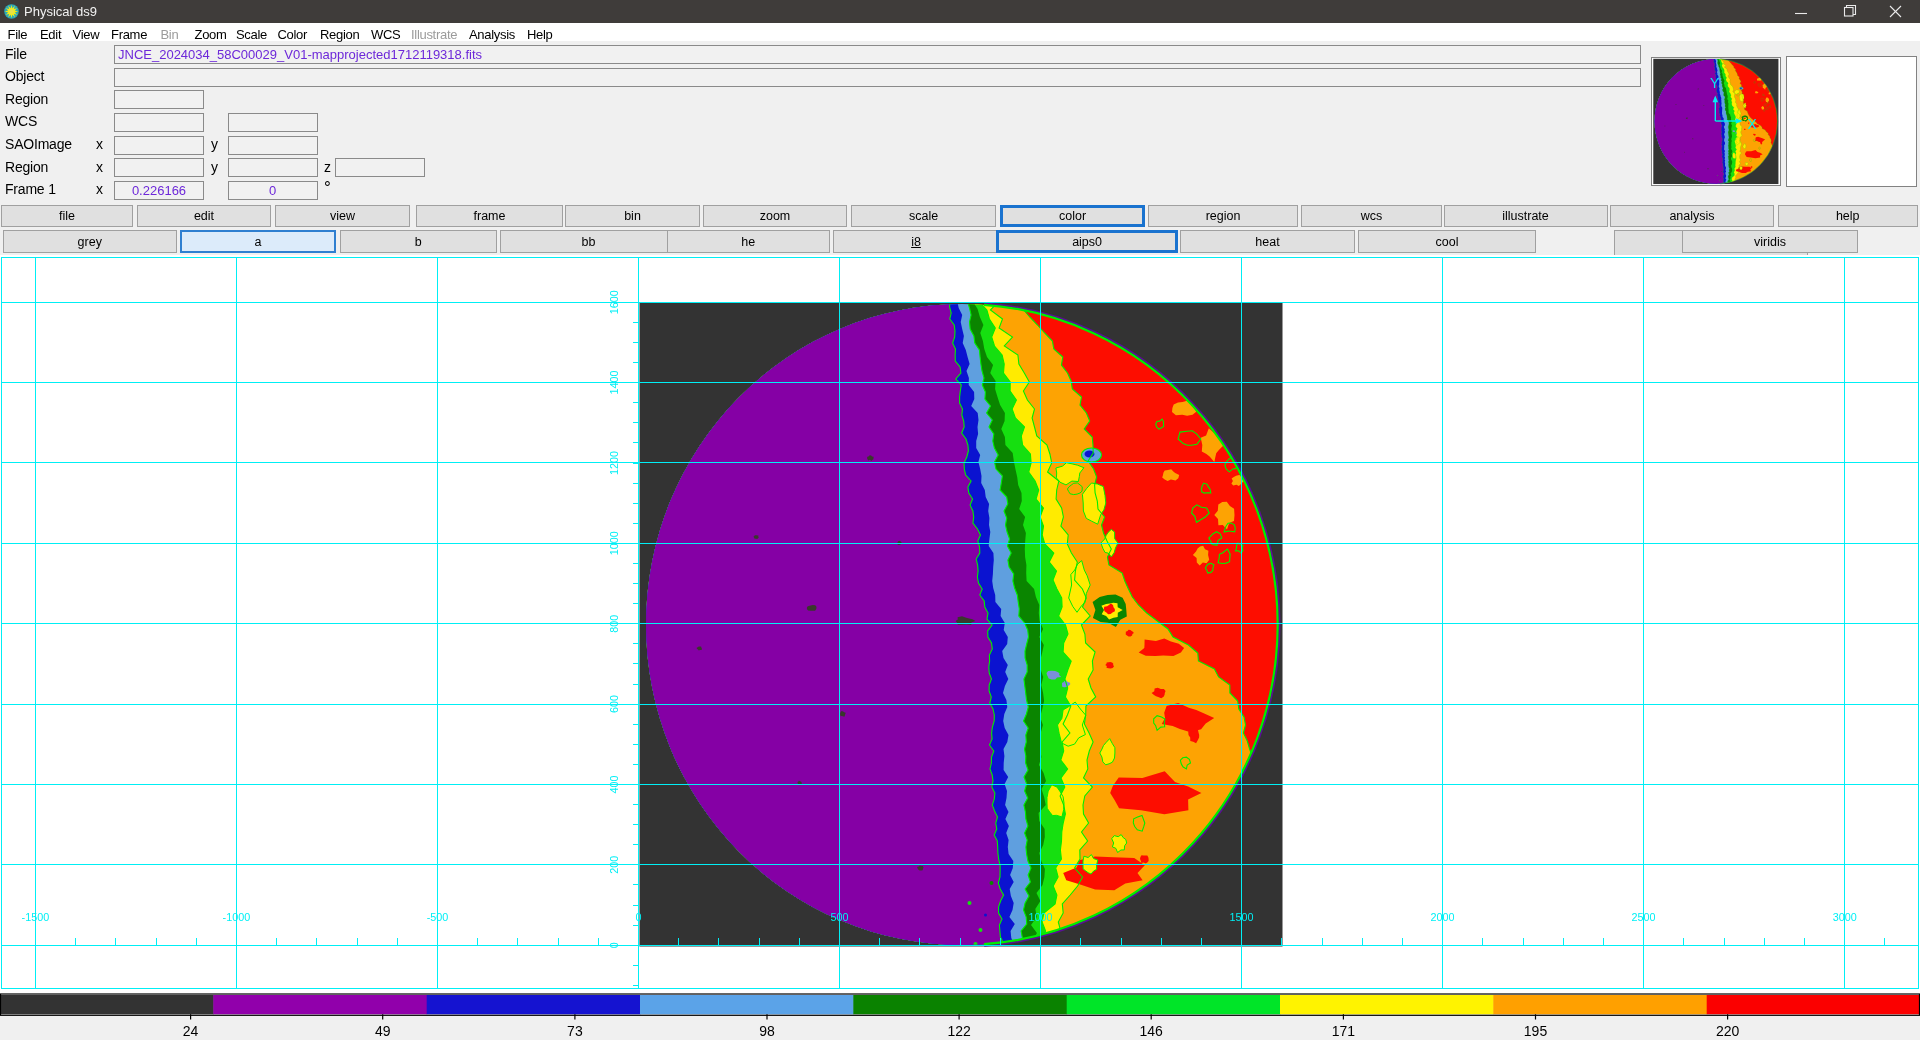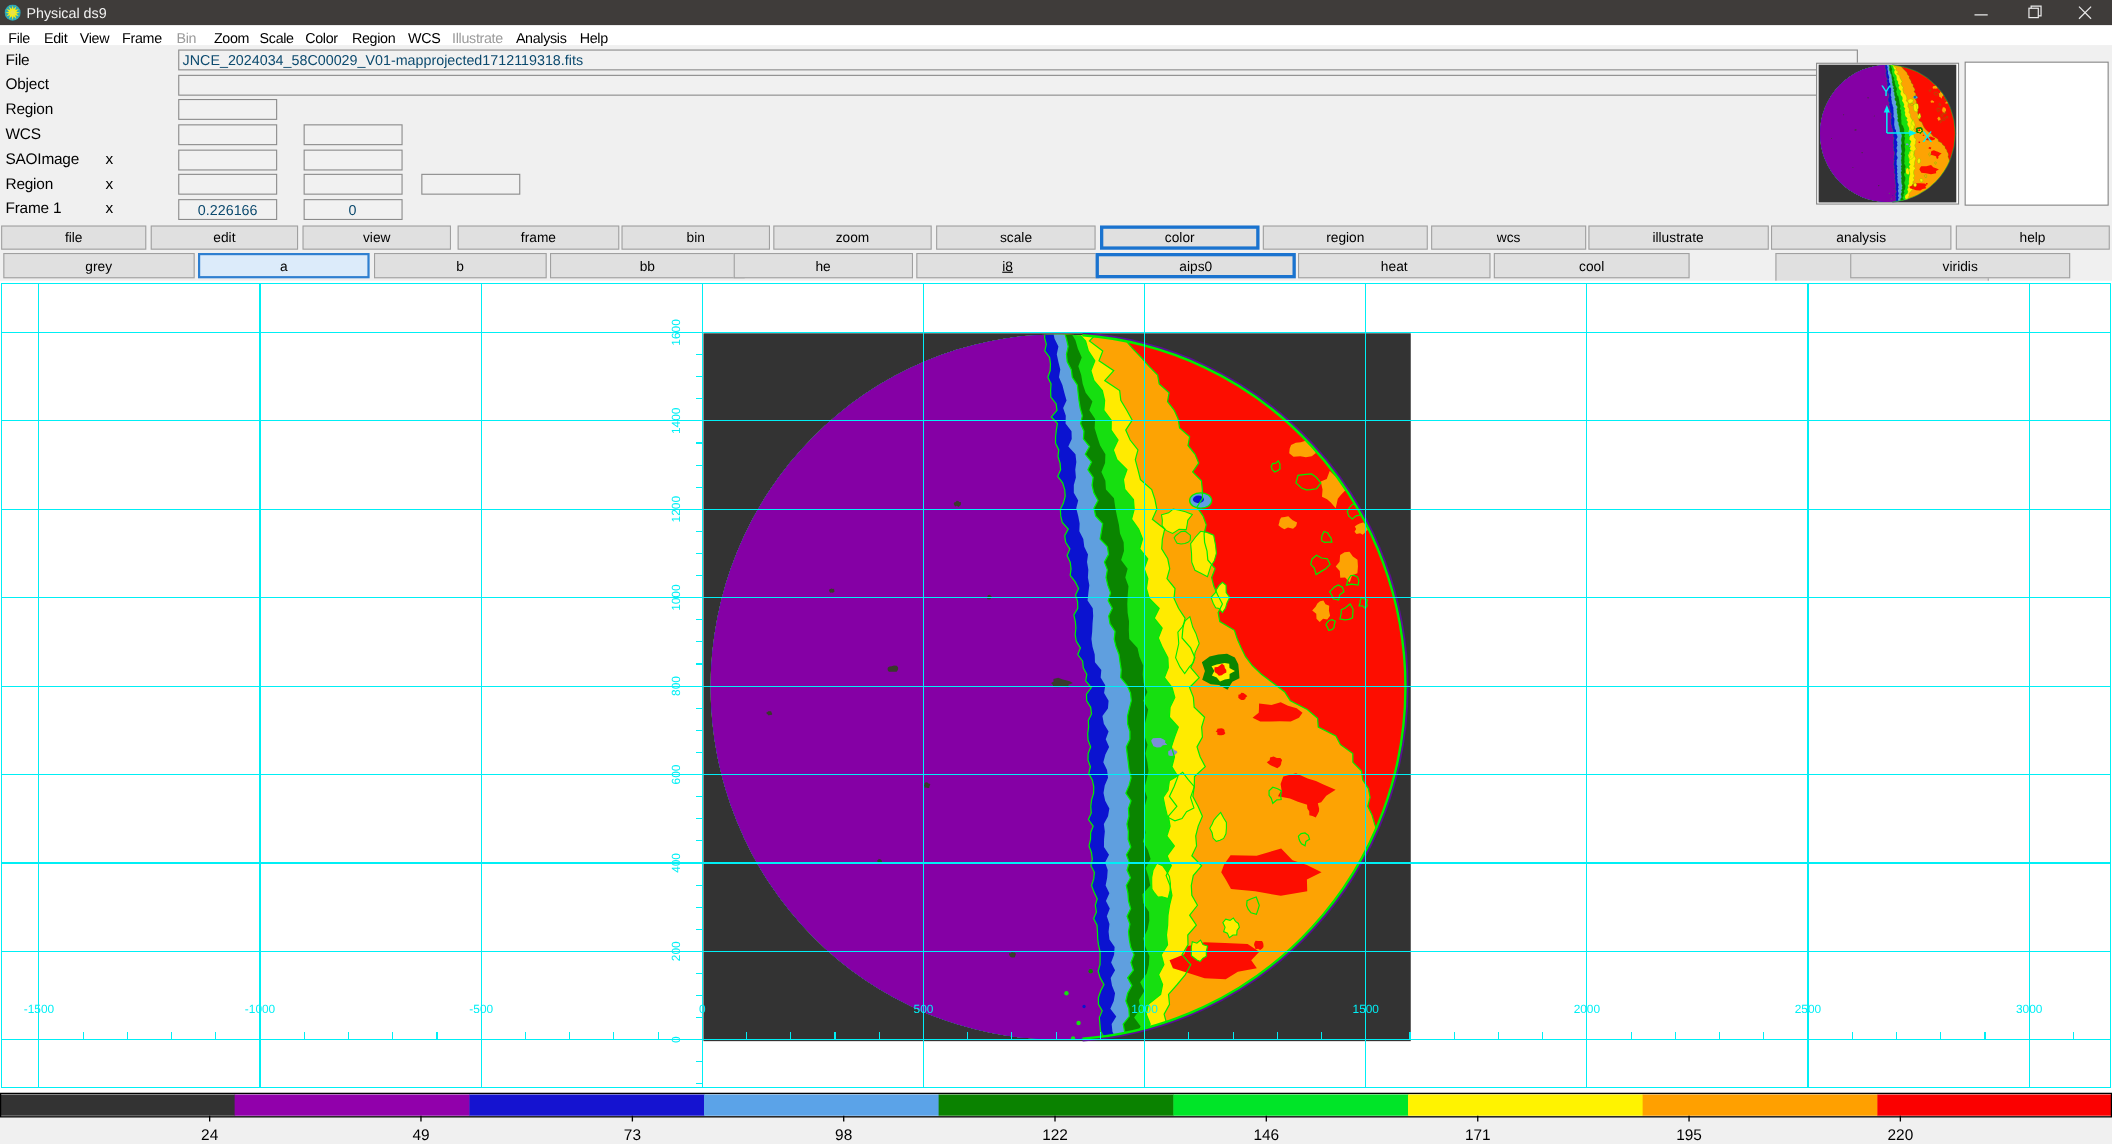--- a/index.html
+++ b/index.html
@@ -1,16 +1,16 @@
 <!DOCTYPE html>
 <html><head><meta charset="utf-8"><style>
 html,body{margin:0;padding:0;width:1920px;height:1040px;overflow:hidden;background:#f0f0f0;font-family:"Liberation Sans",sans-serif;}
 *{box-sizing:border-box;}
 .lbl{position:absolute;font-size:14px;letter-spacing:-0.2px;color:#000;white-space:nowrap;}
-.ebox{position:absolute;height:19px;border:1px solid #8a8a8a;background:#f1f1f1;font-size:13px;line-height:17px;color:#0c4a6e;white-space:nowrap;overflow:hidden;margin-left:48px;}
+.ebox{position:absolute;height:19px;border:1px solid #8a8a8a;background:#f1f1f1;font-size:13px;line-height:17px;color:#6d28d9;white-space:nowrap;overflow:hidden;}
 .btn{position:absolute;background:#e0e0e0;border:1px solid #a0a0a0;font-size:12.5px;color:#000;display:flex;align-items:center;justify-content:center;}
 .mi{position:absolute;top:26.5px;font-size:13px;letter-spacing:-0.3px;color:#000;}
 
 </style></head><body>
 <div style="position:absolute;left:0;top:0;width:1920px;height:23px;background:#3f3c3a;"></div>
 <svg width="15" height="15" viewBox="0 0 15 15" style="position:absolute;left:4px;top:4px">
 <circle cx="7.5" cy="7.5" r="7.3" fill="#2da8b8"></circle>
 <polygon points="14.10,7.50 10.78,8.38 13.22,10.80 9.90,9.90 10.80,13.22 8.38,10.78 7.50,14.10 6.62,10.78 4.20,13.22 5.10,9.90 1.78,10.80 4.22,8.38 0.90,7.50 4.22,6.62 1.78,4.20 5.10,5.10 4.20,1.78 6.62,4.22 7.50,0.90 8.38,4.22 10.80,1.78 9.90,5.10 13.22,4.20 10.78,6.62" fill="#f2ea1a"></polygon>
 <circle cx="7.5" cy="7.5" r="2.2" fill="#e8e24a"></circle>
 </svg>
@@ -80,21 +80,21 @@
 <div class="btn" style="left:3.0px;top:230px;width:173.5px;height:23.3px;">grey</div>
 <div class="btn" style="left:180.0px;top:230px;width:156.0px;height:23.3px;border:2px solid #2f7fd0;background:#dcebfa;">a</div>
 <div class="btn" style="left:339.5px;top:230px;width:157.5px;height:23.3px;">b</div>
 <div class="btn" style="left:500.0px;top:230px;width:177px;height:23.3px;">bb</div>
 <div class="btn" style="left:666.5px;top:230px;width:163.5px;height:23.3px;">he</div>
 <div class="btn" style="left:833.0px;top:230px;width:166px;height:23.3px;text-decoration:underline;">i8</div>
 <div class="btn" style="left:996.3px;top:230px;width:181.6px;height:23.3px;border:3px solid #1a73cf;">aips0</div>
 <div class="btn" style="left:1180.0px;top:230px;width:175.0px;height:23.3px;">heat</div>
 <div class="btn" style="left:1358.0px;top:230px;width:178.0px;height:23.3px;">cool</div>
 <div class="btn" style="left:1614px;top:230px;width:193.5px;height:32px;">rainbow</div>
-<div class="btn" style="left:1682px;top:230px;width:200px;height:23.3px;">viridis</div>
+<div class="btn" style="left:1682px;top:230px;width:176px;height:23.3px;">viridis</div>
 <svg width="1920" height="739" viewBox="0 0 1920 739" style="position:absolute;left:0;top:255px">
 <defs>
       <clipPath id="pclip">
         <ellipse cx="322.5" cy="321.5" rx="316" ry="320.5"></ellipse>
       </clipPath>
       <g id="planetG">
 <rect x="0" y="0" width="643" height="643.5" fill="#333333"></rect>
 <g clip-path="url(#pclip)">
 <ellipse cx="322.5" cy="321.5" rx="316.0" ry="320.5" fill="#fd0d00"></ellipse>
 <path d="M -5,-5 L 376.6,-5 L 376.6,-2.0 L 383.4,6.0 L 390.2,14.0 L 398.0,22.0 L 405.1,30.0 L 412.9,38.0 L 414.3,46.0 L 423.3,54.0 L 421.9,62.0 L 428.0,70.0 L 431.6,78.0 L 432.8,86.0 L 442.0,94.0 L 440.5,102.0 L 446.9,110.0 L 450.2,118.0 L 444.7,126.0 L 452.7,134.0 L 453.5,142.0 L 453.7,150.0 L 448.6,158.0 L 454.1,166.0 L 457.1,174.0 L 455.1,182.0 L 455.6,190.0 L 457.8,198.0 L 458.5,206.0 L 465.1,214.0 L 462.0,222.0 L 464.0,230.0 L 467.5,238.0 L 471.8,246.0 L 467.9,254.0 L 469.4,262.0 L 482.7,270.0 L 485.3,278.0 L 488.9,286.0 L 492.8,294.0 L 498.9,302.0 L 507.2,310.0 L 517.8,318.0 L 528.4,326.0 L 533.5,334.0 L 548.9,342.0 L 558.3,350.0 L 558.9,358.0 L 574.9,366.0 L 579.1,374.0 L 590.3,382.0 L 590.4,390.0 L 598.2,398.0 L 599.3,406.0 L 604.5,414.0 L 606.0,422.0 L 603.9,430.0 L 607.8,438.0 L 610.1,446.0 L 612.9,454.0 L 613.6,462.0 L 616.4,470.0 L 617.3,478.0 L 614.5,486.0 L 613.4,494.0 L 614.4,502.0 L 616.2,510.0 L 611.8,518.0 L 607.9,526.0 L 605.5,534.0 L 594.3,542.0 L 587.7,550.0 L 582.3,558.0 L 574.2,566.0 L 563.8,574.0 L 560.6,582.0 L 554.2,590.0 L 534.9,598.0 L 529.5,606.0 L 520.8,614.0 L 509.0,622.0 L 493.0,630.0 L 488.5,638.0 L 475.6,646.0 L 475.6,650 L -5,650 Z" fill="#fda303"></path>

